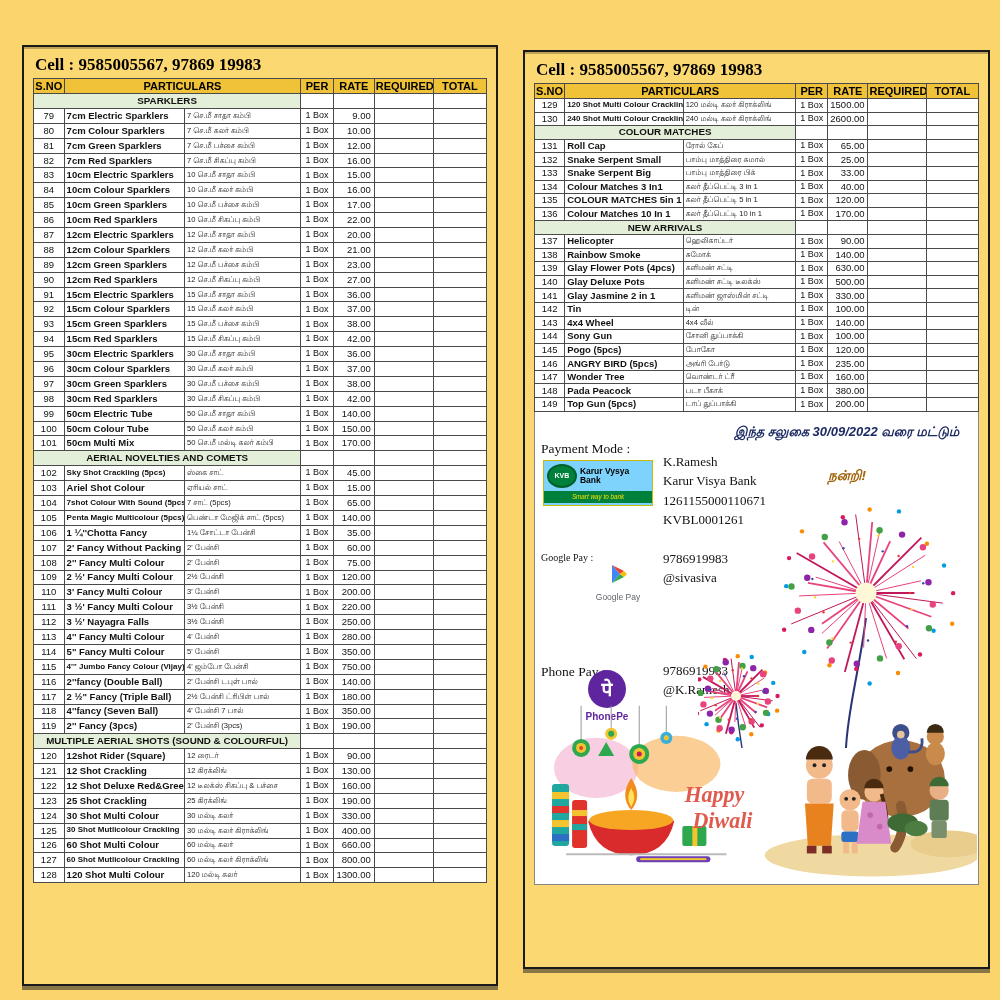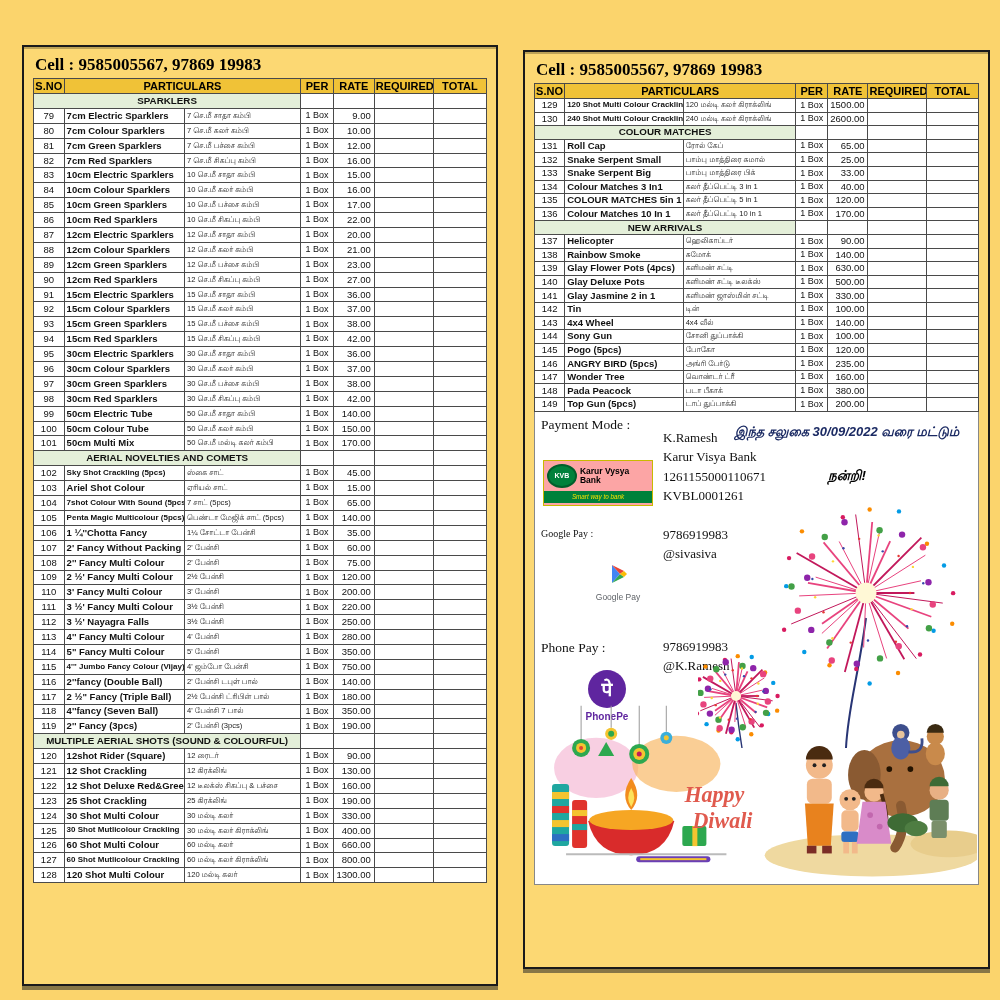--- a/index.html
+++ b/index.html
@@ -20,36 +20,36 @@
   td.sec{background:#E4EFD9;text-align:center;font-weight:bold;font-size:9.8px;}
   td.c-sno{text-align:center;}
   td.c-name{font-weight:bold;font-weight:600;}
   td.c-name.tight{font-size:8px;font-weight:bold;}
   td.c-tamil{font-size:7.6px;color:#222;}
   td.c-per{text-align:center;font-size:9px;}
   td.c-rate{text-align:right;padding-right:3px;}
   
   .payment{position:relative;background:#fff;border:1px solid #888;border-top:none;
            height:472px;margin-top:0;overflow:hidden;}
-  .serif{font-family:"Liberation Serif",serif;}
+  .serif{font-family:"Liberation Serif",serif;margin-top:24px;}
   .pm-label{position:absolute;left:6px;top:5px;font-size:13.5px;}
   .bank-block{position:absolute;left:128px;top:16px;font-size:13px;line-height:1.5;}
-  .kvb{position:absolute;left:8px;top:48px;width:108px;height:44px;background:#fca5a5;
+  .kvb{position:absolute;left:8px;top:48px;width:108px;height:44px;background:#7dd3fc;
        border:1px solid #c9b900;}
   .kvb-top{display:flex;align-items:center;height:30px;}
   .kvb-oval{width:26px;height:20px;border-radius:50%;background:#00813B;color:#fff;
             font-size:7px;font-weight:bold;display:flex;align-items:center;justify-content:center;
             margin:0 3px;border:2px solid #005f2b;}
   .kvb-name{font-size:8.5px;font-weight:bold;color:#000;line-height:1;}
   .kvb-strip{height:12px;background:#00813B;color:#F5E003;font-size:6.3px;font-style:italic;
              text-align:center;line-height:12px;}
   .offer{position:absolute;left:178px;top:12px;width:268px;text-align:center;
          color:#1B2A63;font-weight:bold;font-style:italic;font-size:13px;}
   .thanks{position:absolute;left:178px;top:56px;width:268px;text-align:center;
-          color:#000000;font-weight:bold;font-style:italic;font-size:13.5px;}
+          color:#a16207;font-weight:bold;font-style:italic;font-size:13.5px;}
   .gp-label{position:absolute;left:6px;top:116px;font-size:10px;}
   .gp-vals{position:absolute;left:128px;top:114px;font-size:13px;line-height:1.45;}
   .gp-logo{position:absolute;left:52px;top:150px;width:62px;text-align:center;}
   .gp-caption{font-size:8.5px;color:#5f6368;margin-top:2px;}
   .pp-label{position:absolute;left:6px;top:228px;font-size:13.5px;}
   .pp-vals{position:absolute;left:128px;top:226px;font-size:13px;line-height:1.45;}
   .pp-logo{position:absolute;left:40px;top:258px;width:64px;text-align:center;}
   .pp-circle{width:38px;height:38px;border-radius:50%;background:#5F259F;color:#fff;
              font-size:19px;font-weight:bold;display:flex;align-items:center;justify-content:center;
              margin:0 auto;}

